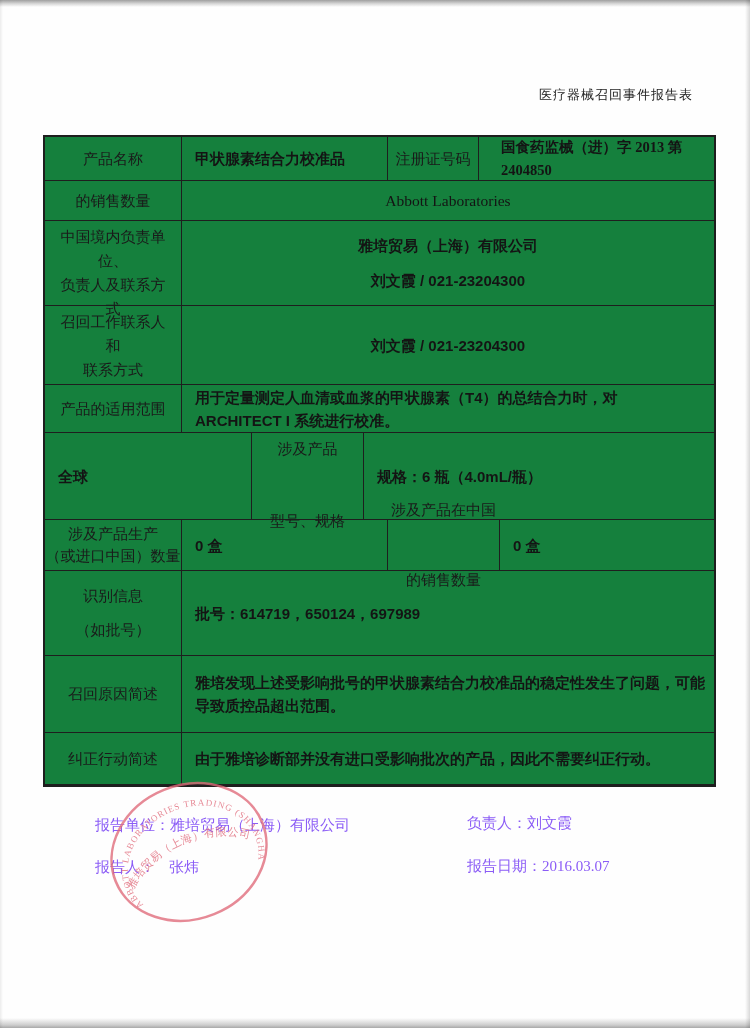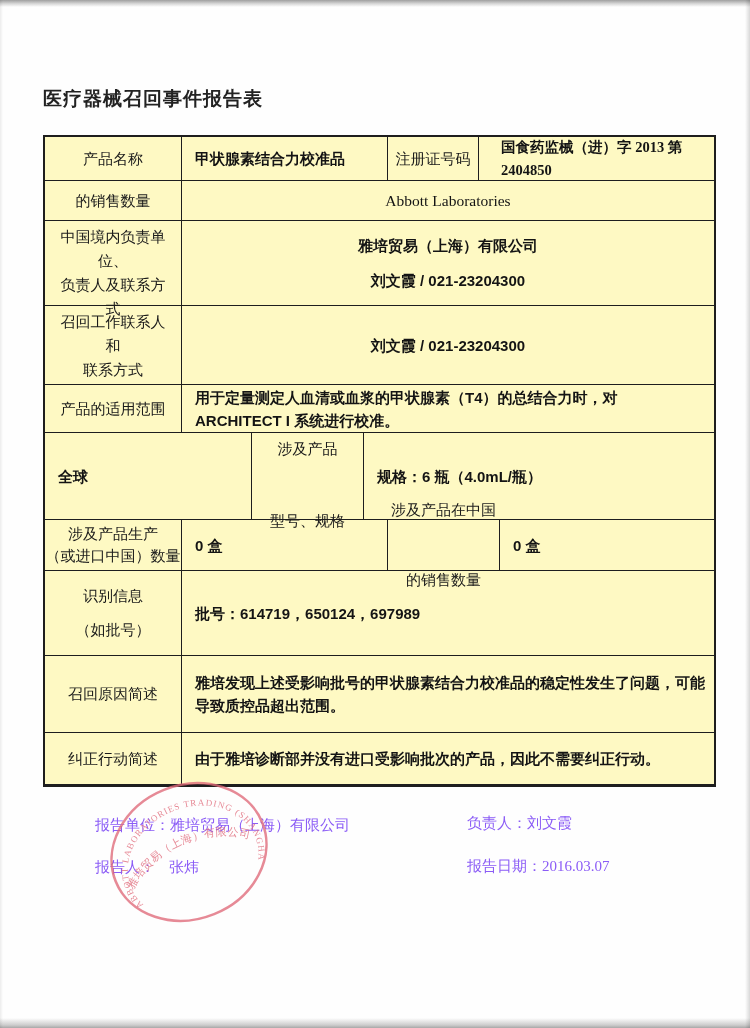--- a/index.html
+++ b/index.html
@@ -10,26 +10,26 @@
   }
   
   .edge{position:absolute;pointer-events:none;}
   .edge.top{top:0;left:0;width:100%;height:7px;background:linear-gradient(#9f9f9f,#d9d9d9 55%,#fefefe);}
   .edge.bottom{bottom:0;left:0;width:100%;height:10px;background:linear-gradient(#fefefe,#cdcdcd 70%,#a8a8a8);}
   .edge.right{top:0;right:0;width:5px;height:100%;background:linear-gradient(90deg,rgba(0,0,0,0),rgba(0,0,0,0.15));}
   .edge.left{top:0;left:0;width:3px;height:100%;background:linear-gradient(90deg,rgba(0,0,0,0.07),rgba(0,0,0,0));}
 
   .title{
     position:absolute;top:86px;left:43px;width:650px;margin:0;
-    text-align:left;font-size:19px;font-weight:700;letter-spacing:1px;color:#222;
+    text-align:right;font-size:13px;font-weight:400;letter-spacing:1px;color:#222;
   }
 
   .tbl{
     position:absolute;left:43px;top:135px;width:673px;
-    border:2px solid #1e1e1e;border-bottom-width:3px;background:#fef9c3;box-sizing:border-box;
+    border:2px solid #1e1e1e;border-bottom-width:3px;background:#15803d;box-sizing:border-box;
   }
   .row{display:flex;box-sizing:border-box;}
   .row + .row{border-top:1px solid #1e1e1e;}
   .cell{
     box-sizing:border-box;display:flex;flex-direction:column;
     justify-content:center;min-width:0;
   }
   .cell + .cell{border-left:1px solid #1e1e1e;}
   .c1{flex:0 0 136px;align-items:center;text-align:center;}
   .w206{flex:0 0 206px;} .w91{flex:0 0 91px;align-items:center;text-align:center;}

